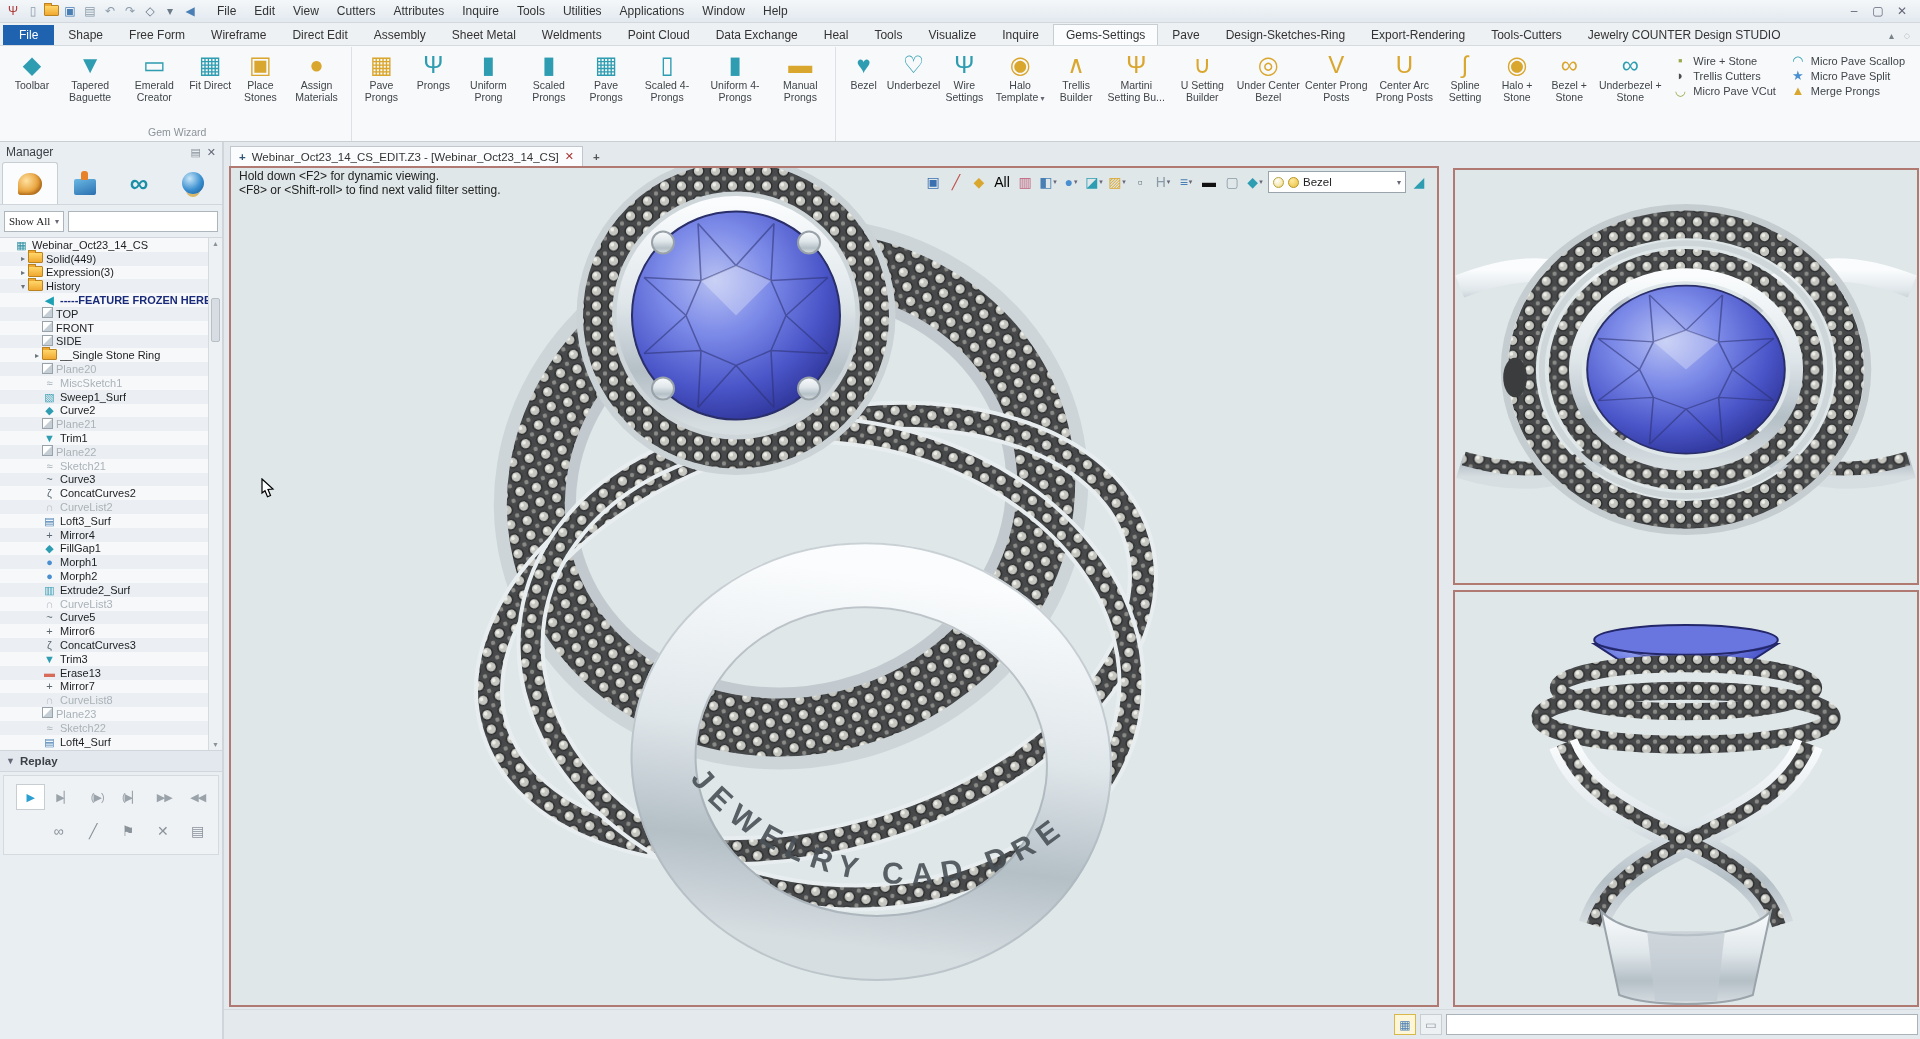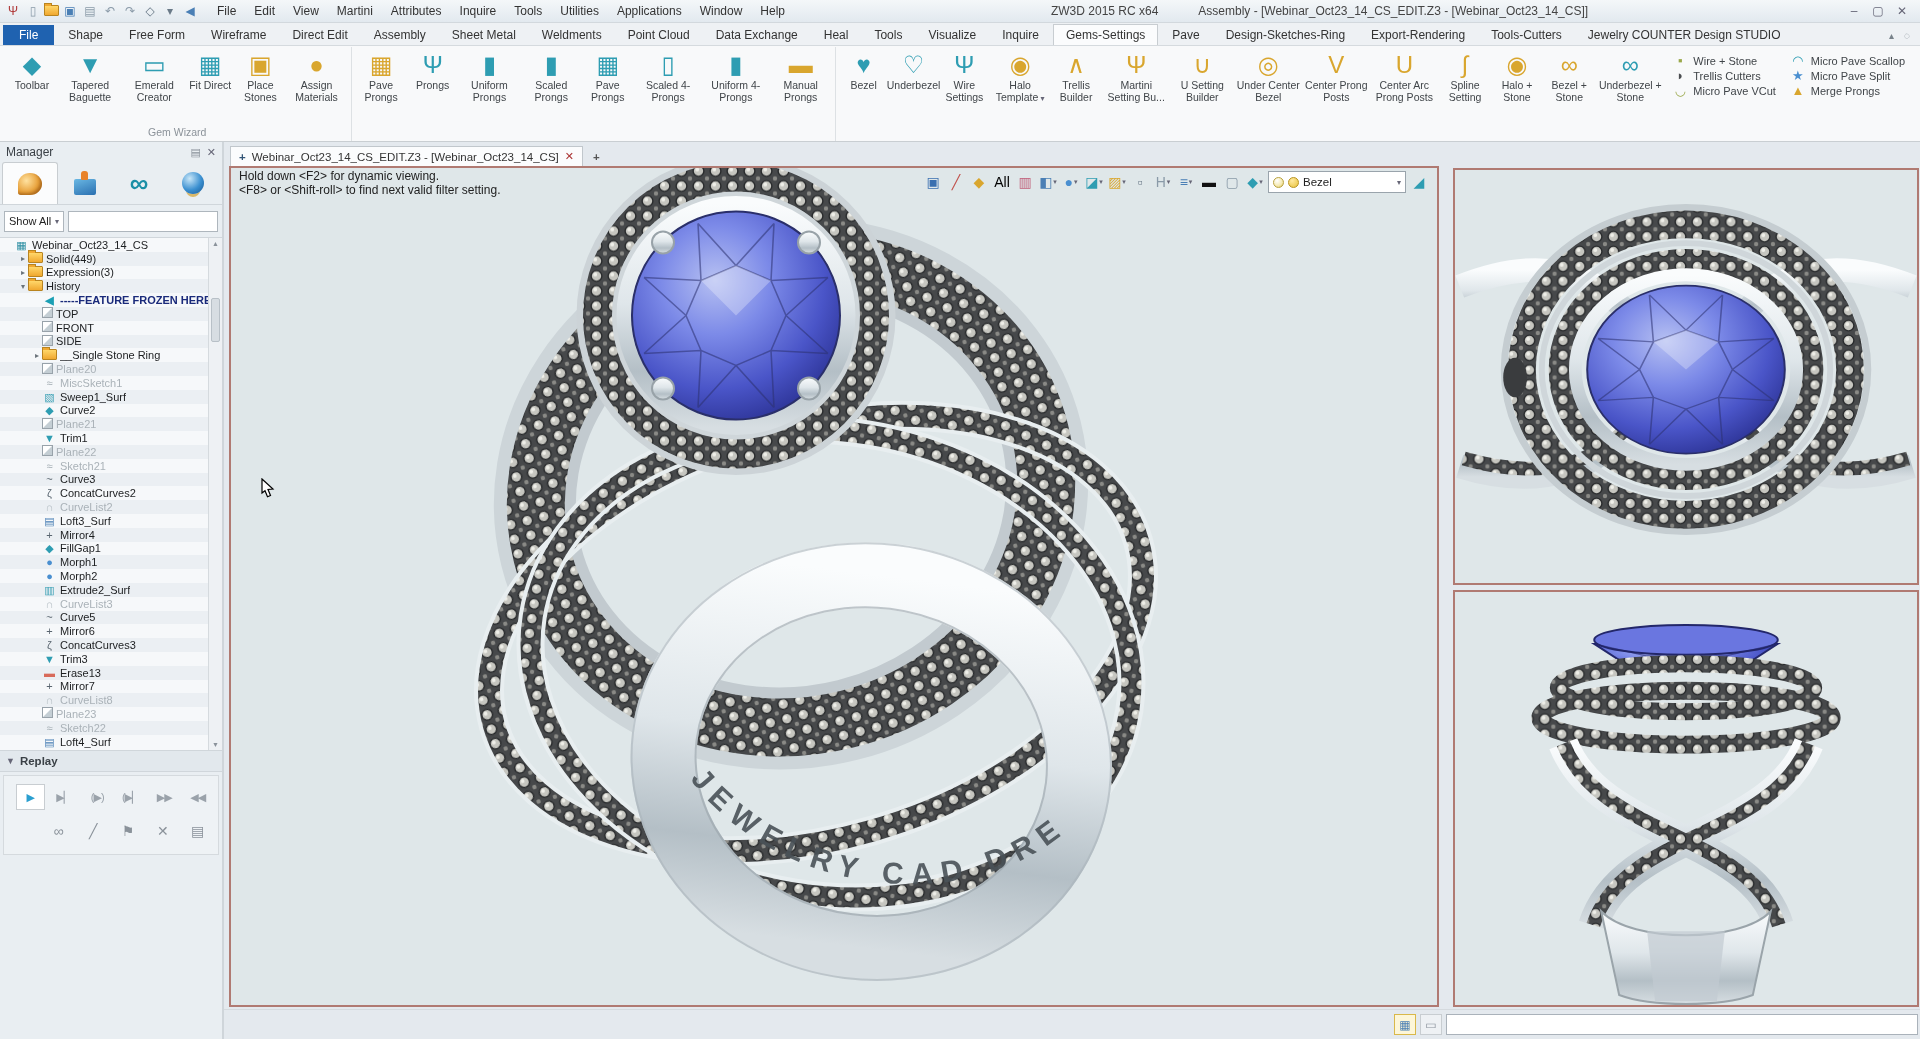--- a/index.html
+++ b/index.html
@@ -46,21 +46,21 @@
   .mgr-tabs{height:42px;display:flex;align-items:stretch;border-bottom:1px solid #d0d6db;padding:0 2px;}
   .mtab{flex:1;display:flex;align-items:center;justify-content:center;border-radius:3px 3px 0 0;}
   .mtab.active{background:#fbfcfd;border:1px solid #c8cdd1;border-bottom:none;}
   .mi{display:inline-block;}
   .mi-palette{width:24px;height:22px;border-radius:50% 50% 50% 12%;background:radial-gradient(circle at 35% 35%,#ffe2a0,#e8a23c 55%,#b96f1f);box-shadow:inset -2px -2px 3px rgba(120,60,0,.4);}
   .mi-assembly{width:22px;height:16px;margin-top:8px;background:linear-gradient(160deg,#6ab8e4,#2a6fb0);border-radius:2px;position:relative;}
   .mi-assembly::before{content:"";position:absolute;top:-8px;left:7px;width:7px;height:9px;background:#e8822a;border-radius:3px 3px 1px 1px;}
   .mi-g{font-size:26px;line-height:22px;font-weight:bold;}
   .mi-sphere{width:22px;height:22px;border-radius:50%;background:radial-gradient(circle at 35% 30%,#c8e6f8,#3a8fd0 55%,#17548f);box-shadow:0 7px 0 -4px #d9b86a;}
   .mgr-filter{height:26px;display:flex;align-items:center;gap:4px;padding:3px 4px;border-bottom:1px solid #d0d6db;}
-  .mgr-select{flex:1.1;height:19px;background:#fff;border:1px solid #aeb6bd;font-size:11px;display:flex;align-items:center;padding:0 4px;color:#222;}
+  .mgr-select{flex:1.1;height:19px;background:#fff;border:1px solid #aeb6bd;font-size:11px;display:flex;align-items:center;padding:0 4px;color:#222;font-family:Liberation Serif, serif;}
   .mgr-select .dd{margin-left:auto;}
   .mgr-search{flex:1;height:19px;background:#fff;border:1px solid #aeb6bd;font-size:11px;padding:0 3px;}
 
   .tree{position:relative;height:512px;background:#f6f8fa;overflow:hidden;border-bottom:1px solid #d0d6db;}
   .tree-rows{margin-right:14px;}
   .trow{height:13.8px;display:flex;align-items:center;font-size:11px;color:#1c1e20;padding-left:calc(4px + var(--lvl,0)*14px);white-space:nowrap;}
   .trow:nth-child(even){background:#ebeff3;}
   .trow.muted{color:#aab2b8;}
   .trow.frozen{color:#1a2a7a;font-weight:bold;}
   .exp{width:10px;font-size:8px;color:#6a737a;text-align:center;flex:none;}
@@ -170,40 +170,36 @@
 
     </div>
     <div class="menubar">
 
         <span class="menu-item">File</span>
 
         <span class="menu-item">Edit</span>
 
         <span class="menu-item">View</span>
 
-        <span class="menu-item">Martini</span>
+        <span class="menu-item">Cutters</span>
 
         <span class="menu-item">Attributes</span>
 
         <span class="menu-item">Inquire</span>
 
         <span class="menu-item">Tools</span>
 
         <span class="menu-item">Utilities</span>
 
         <span class="menu-item">Applications</span>
 
         <span class="menu-item">Window</span>
 
         <span class="menu-item">Help</span>
 
-    </div>
-    <div class="tb-center">
-      <span>ZW3D 2015 RC x64</span>
-      <span>Assembly - [Webinar_Oct23_14_CS_EDIT.Z3 - [Webinar_Oct23_14_CS]]</span>
     </div>
     <div class="winctl">
 
         <span style="color: rgb(102, 102, 119);">–</span>
 
         <span style="color: rgb(102, 102, 119);">▢</span>
 
         <span style="color: rgb(102, 102, 119);">✕</span>
 
     </div>
@@ -305,21 +301,21 @@
             <span class="rlabel">Pave Prongs</span>
           </div>
 
           <div class="rbtn">
             <span class="ricon" style="color: rgb(46, 157, 178);">Ψ</span>
             <span class="rlabel">Prongs</span>
           </div>
 
           <div class="rbtn">
             <span class="ricon" style="color: rgb(46, 157, 178);">▮</span>
-            <span class="rlabel">Uniform Prongs</span>
+            <span class="rlabel">Uniform Prong</span>
           </div>
 
           <div class="rbtn">
             <span class="ricon" style="color: rgb(46, 157, 178);">▮</span>
             <span class="rlabel">Scaled Prongs</span>
           </div>
 
           <div class="rbtn">
             <span class="ricon" style="color: rgb(46, 157, 178);">▦</span>
             <span class="rlabel">Pave Prongs</span>

